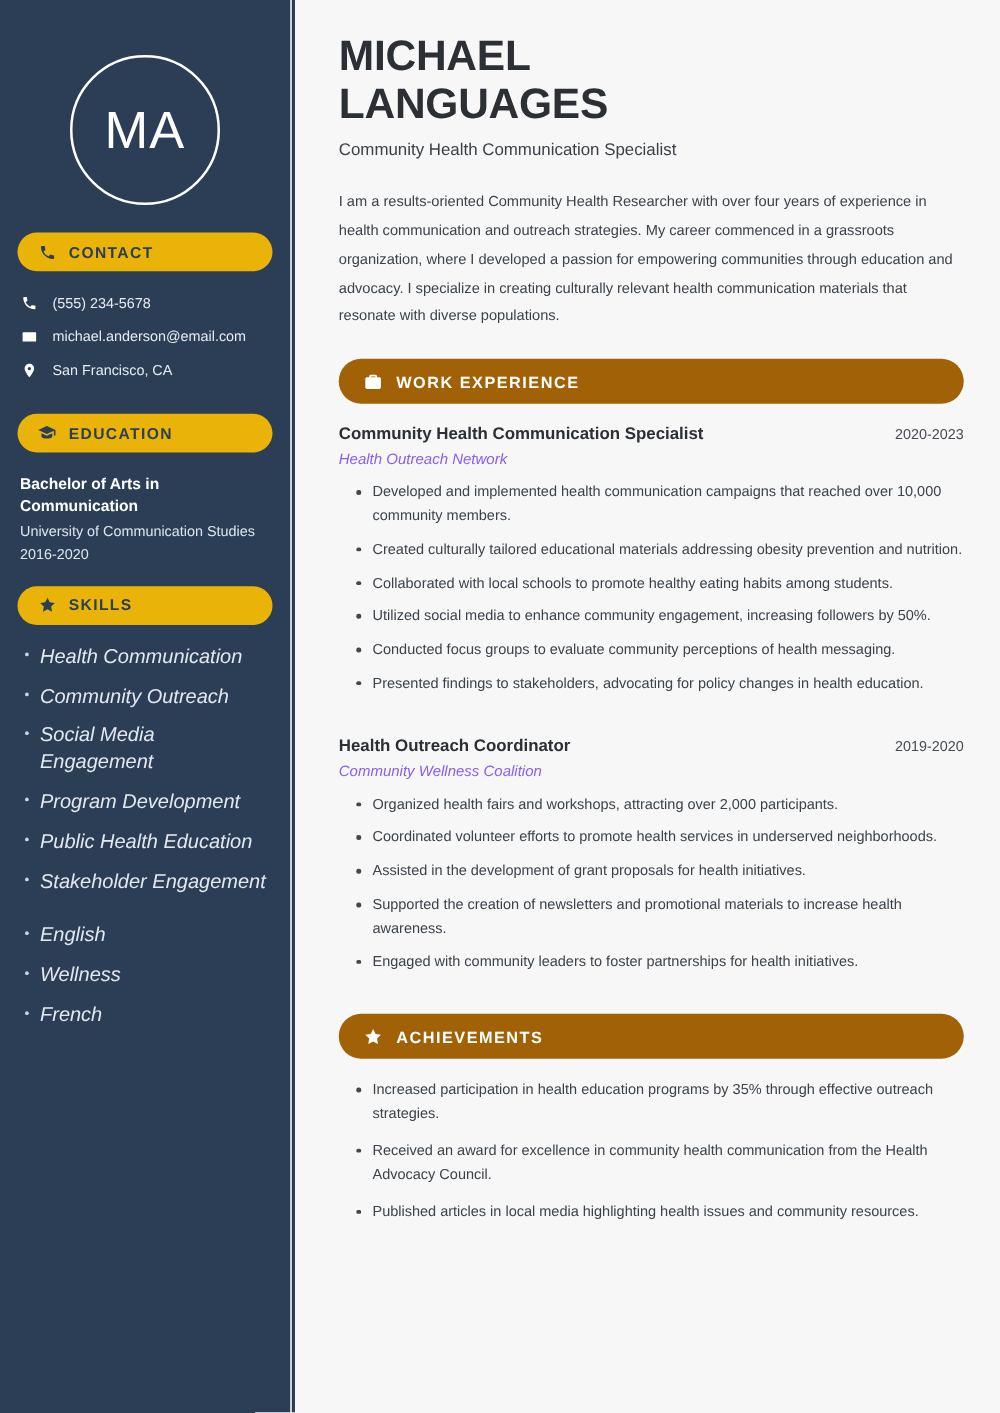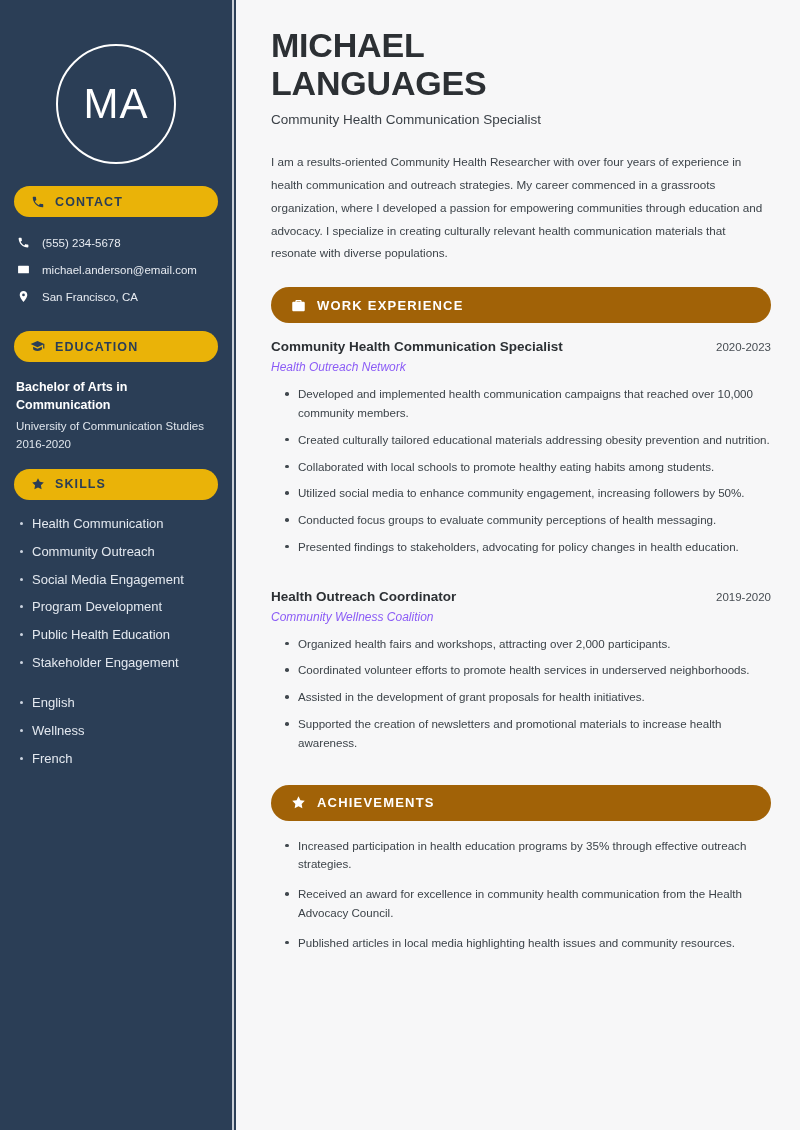--- a/index.html
+++ b/index.html
@@ -135,24 +135,25 @@
     line-height: 1.5;
   }
 
   .sidebar-ul {
     list-style: none;
     padding: 2px 14px 0 20px;
   }
   .sidebar-ul li {
     position: relative;
     color: #e3e8ef;
-    font-size: 13px;
+    font-size: 16px;
     line-height: 1.3;
     padding-left: 12px;
     margin-bottom: 11px;
+    font-style: italic;
   }
   .sidebar-ul li::before {
     content: "";
     position: absolute;
     left: 0;
     top: 6px;
     width: 3px;
     height: 3px;
     border-radius: 50%;
     background: #cdd5e0;
@@ -410,20 +411,21 @@
       <div class="job-head">
         <span class="job-title">Health Outreach Coordinator</span>
         <span class="job-dates">2019-2020</span>
       </div>
       <div class="job-company">Community Wellness Coalition</div>
       <ul class="bullets">
         <li>Organized health fairs and workshops, attracting over 2,000 participants.</li>
         <li>Coordinated volunteer efforts to promote health services in underserved neighborhoods.</li>
         <li>Assisted in the development of grant proposals for health initiatives.</li>
         <li>Supported the creation of newsletters and promotional materials to increase health awareness.</li>
+        <li>Engaged with community leaders to foster partnerships for health initiatives.</li>
       </ul>
     </div>
 
     <div class="block-gap"></div>
 
     <div class="sec-pill">
       <span class="sec-icon">
         <svg width="15" height="15" viewBox="0 0 24 24" fill="currentColor">
             <path d="m12 2 3.1 6.3 6.9 1-5 4.9 1.2 6.9-6.2-3.3-6.2 3.3L7 14.2l-5-4.9 6.9-1L12 2z"></path>
           </svg>

